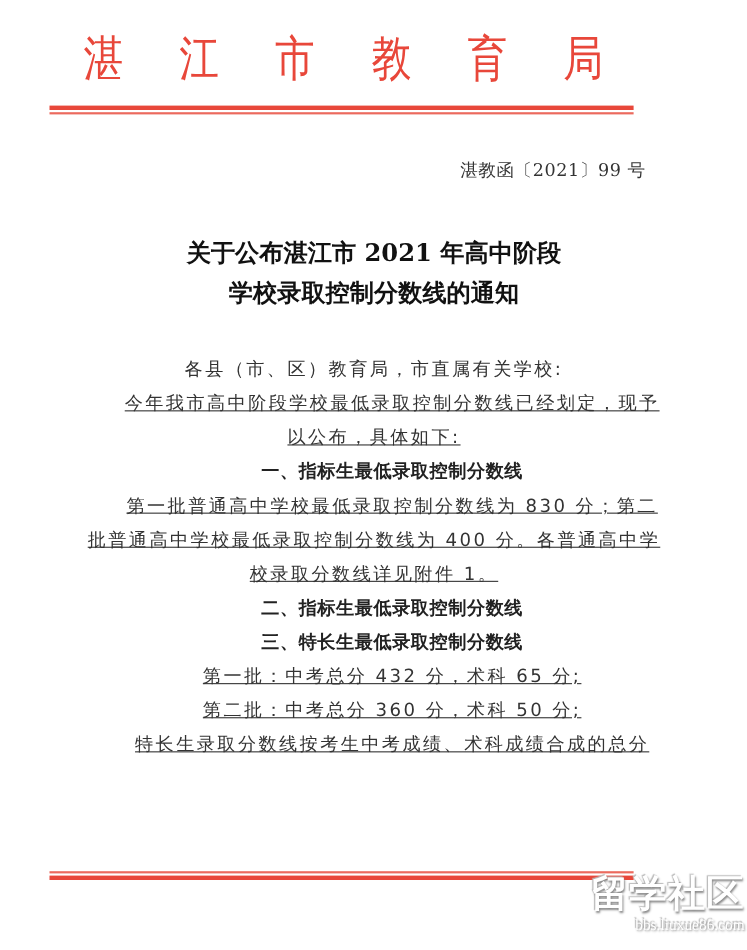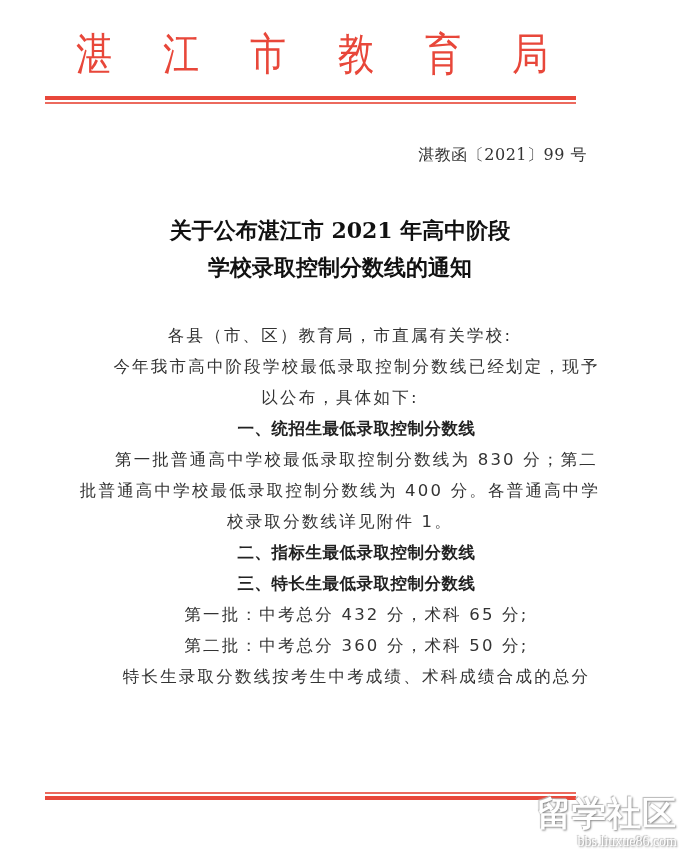--- a/index.html
+++ b/index.html
@@ -29,21 +29,21 @@
     font-size: 22px; font-weight: bold; line-height: 37px; color: #111;
     font-family: "DejaVu Serif", "Liberation Serif", serif;
   }
   .title div { padding-left: 18px; }
   .body-text {
     position: absolute; left: 75px; top: 320px; width: 530px;
     font-size: 16.5px; line-height: 31px; color: #333;
     font-family: "DejaVu Sans", "Liberation Sans", sans-serif;
   }
   .body-text p { margin: 0; letter-spacing: 2.2px; text-align: center; }
-  .body-text p.indent { text-indent: 33px; }
+  .body-text p.indent { text-indent: 33px; text-decoration: underline; }
   .body-text p.heading { text-indent: 33px; font-weight: bold; color: #222; letter-spacing: 0.5px; }
   .watermark {
     position: absolute; left: 507px; top: 795px; width: 170px; height: 66px;
     color: #fff; text-align: right;
     text-shadow: 1px 1px 2px #888, -1px -1px 1px #bbb;
     font-family: Liberation Serif, serif;
   }
   .watermark .wm-main { font-size: 34px; font-weight: bold; line-height: 38px; letter-spacing: 1px; }
   .watermark .wm-url { font-size: 14px; line-height: 18px; }
 </style>
@@ -65,21 +65,21 @@
 <div class="doc-number">湛教函〔2021〕99 号</div>
 
 <div class="title">
   <div>关于公布湛江市 2021 年高中阶段</div>
   <div>学校录取控制分数线的通知</div>
 </div>
 
 <div class="body-text">
   <p>各县（市、区）教育局，市直属有关学校:</p>
   <p class="indent">今年我市高中阶段学校最低录取控制分数线已经划定，现予以公布，具体如下:</p>
-  <p class="heading">一、统招生最低录取控制分数线</p>
+  <p class="heading">一、指标生最低录取控制分数线</p>
   <p class="indent">第一批普通高中学校最低录取控制分数线为 830 分；第二批普通高中学校最低录取控制分数线为 400 分。各普通高中学校录取分数线详见附件 1。</p>
   <p class="heading">二、指标生最低录取控制分数线</p>
   <p class="heading">三、特长生最低录取控制分数线</p>
   <p class="indent">第一批：中考总分 432 分，术科 65 分;</p>
   <p class="indent">第二批：中考总分 360 分，术科 50 分;</p>
   <p class="indent">特长生录取分数线按考生中考成绩、术科成绩合成的总分</p>
 </div>
 
 <div class="rule-bot-thin"></div>
 <div class="rule-bot-thick"></div>

